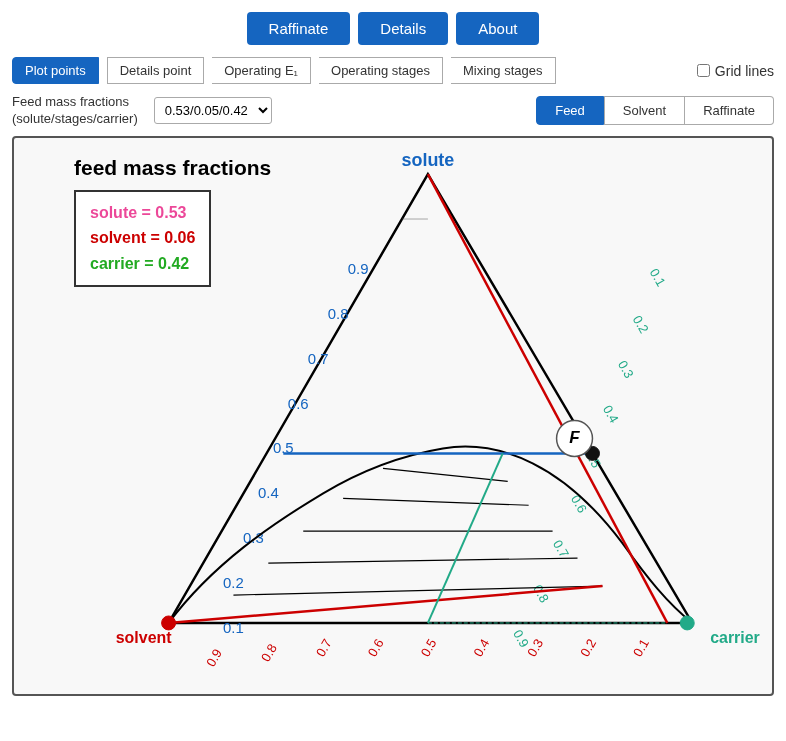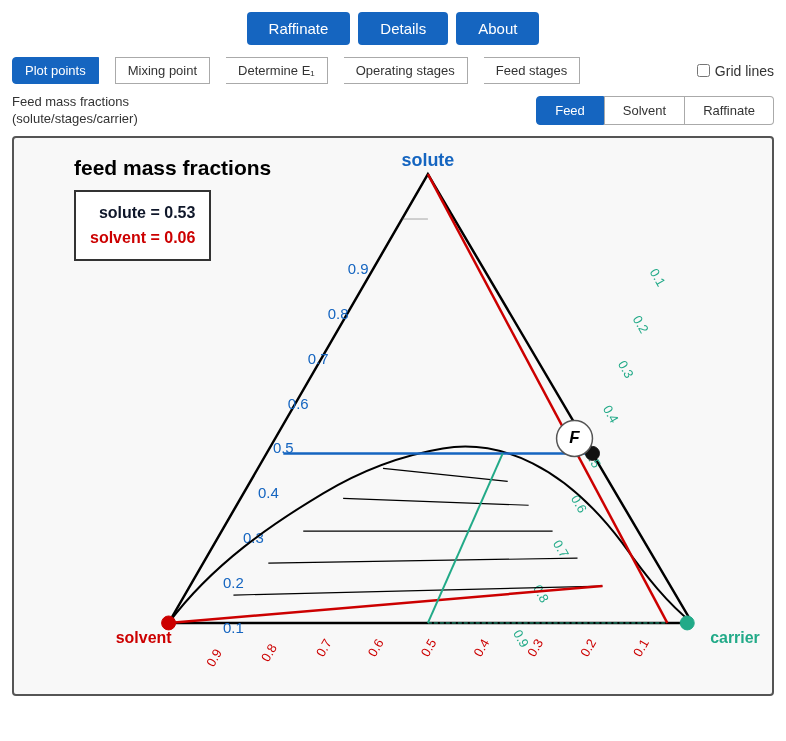--- a/index.html
+++ b/index.html
@@ -18,21 +18,21 @@
       border-radius: 4px;
       padding: 8px 22px;
       font-size: 15px;
       cursor: pointer;
       font-weight: 500;
     }
 
     .tab-bar {
       display: flex;
       align-items: center;
-      gap: 16px;
+      gap: 8px;
       padding: 0 12px 0 12px;
       margin-bottom: 6px;
     }
     .tab {
       border: 1px solid #aaa;
       background: #fff;
       padding: 5px 12px;
       font-size: 13px;
       cursor: pointer;
       color: #333;
@@ -124,71 +124,77 @@
       font-size: 16px;
       font-weight: bold;
       line-height: 1.6;
     }
     .fractions-title {
       font-size: 22px;
       font-weight: bold;
       color: #000;
       margin-bottom: 4px;
     }
-    .frac-solute { color: #0f172a; text-align: right; }
+    .frac-solute { color: #ec4899; }
     .frac-solvent { color: #c00; }
     .frac-carrier { color: #2a2; }
 
     svg.ternary {
       position: absolute;
       top: 0; left: 0;
       width: 100%; height: 100%;
     }
   </style>
 </head>
 <body>
 
 <div class="top-nav">
   <button class="nav-btn">Raffinate</button>
   <button class="nav-btn">Details</button>
   <button class="nav-btn">About</button>
 </div>
 
 <div class="tab-bar">
   <button class="tab active">Plot points</button>
-  <button class="tab">Mixing point</button>
-  <button class="tab">Determine E₁</button>
+  <button class="tab">Details point</button>
+  <button class="tab">Operating E₁</button>
   <button class="tab">Operating stages</button>
-  <button class="tab">Feed stages</button>
+  <button class="tab">Mixing stages</button>
   <label class="grid-lines-label">
     <input type="checkbox" style="">
     <span>Grid lines</span>
   </label>
 </div>
 
 <div class="controls-row">
   <div>
     <div class="feed-label">Feed mass fractions</div>
     <div class="feed-label">(solute/stages/carrier)</div>
   </div>
+  <select class="feed-select">
+    <option>0.53/0.05/0.42</option>
+    <option>0.60/0.10/0.30</option>
+    <option>0.40/0.05/0.55</option>
+  </select>
   <div class="stream-btns">
     <button class="stream-btn active">Feed</button>
     <button class="stream-btn">Solvent</button>
     <button class="stream-btn">Raffinate</button>
   </div>
 </div>
 
 <div class="chart-container">
   <div class="chart-inner">
 
     <div class="fractions-title" style="position:absolute;top:18px;left:60px;font-size:21px;font-weight:bold;color:#000;">feed mass fractions</div>
 
     <div class="fractions-box" style="top:52px;left:60px;">
       <div class="frac-solute">solute = 0.53</div>
       <div class="frac-solvent">solvent = 0.06</div>
+      <div class="frac-carrier">carrier = 0.42</div>
     </div>
 
     <svg class="ternary" viewBox="0 0 760 545">
 
       <polygon points="415,30 155,480 680,480" fill="none" stroke="#000" stroke-width="2.5"></polygon>
 
       <line x1="389" y1="75" x2="415" y2="75" stroke="#555" stroke-width="0.5"></line>
 
       <text x="220" y="490" fill="#1565C0" font-size="15" text-anchor="middle">0.1</text>
       <text x="220" y="445" fill="#1565C0" font-size="15" text-anchor="middle">0.2</text>

